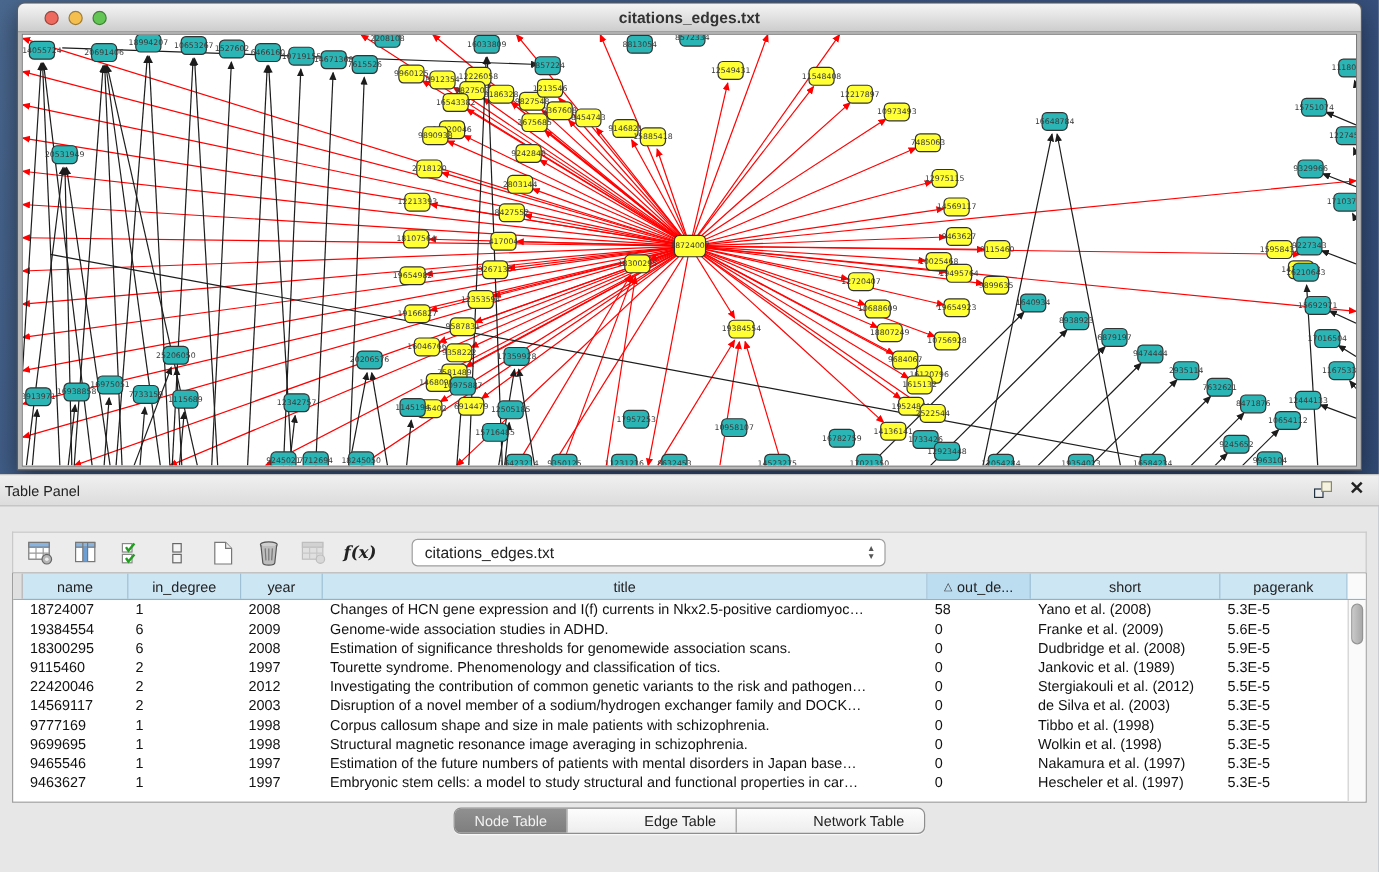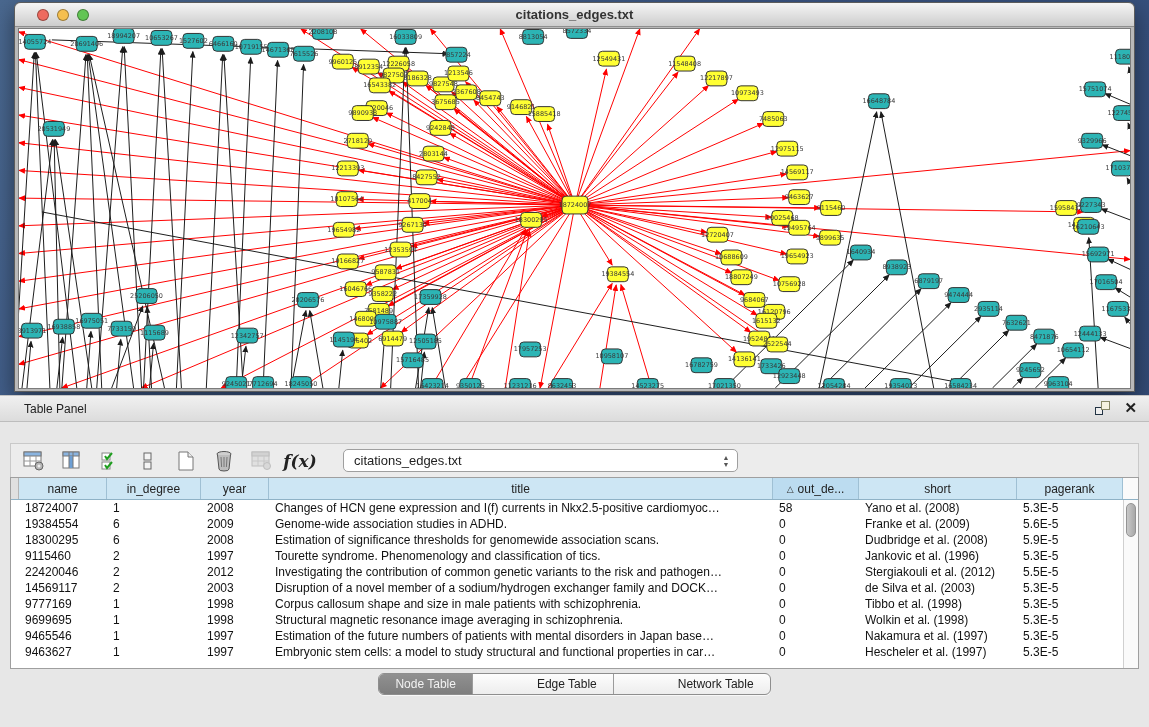--- a/index.html
+++ b/index.html
@@ -19,32 +19,32 @@
   .lights { position:absolute; left:22px; top:6px; display:flex; gap:8px; }
   .light { width:12px; height:12px; border-radius:50%; border:1px solid rgba(0,0,0,.35); }
   .canvas { position:absolute; left:3px; right:3px; top:25px; bottom:2px;
     background:#fff; border:1px solid #7b7b7b; overflow:hidden; }
   .canvas svg { display:block; width:100%; height:100%; }
 
   
   .bottom { position:absolute; left:0; top:395px; width:1149px; height:332px; background:#e7e7e7; }
   .tp-bar { position:absolute; left:0; top:0; right:0; height:27px;
     background:linear-gradient(#f0f0f0,#dcdcdc); border-top:1px solid #c4c4c4; border-bottom:1px solid #bdbdbd; }
-  .tp-title { position:absolute; left:24px; top:6px; font-size:12px; color:#222; }
+  .tp-title { position:absolute; left:4px; top:6px; font-size:12px; color:#222; }
   .tp-icons { position:absolute; right:12px; top:5px; display:flex; gap:14px; align-items:center; }
   .float-ico { width:15px; height:14px; position:relative; }
   .float-ico i { position:absolute; border:1px solid #334; background:#eee; }
   .float-ico .b1 { left:0; bottom:0; width:8px; height:8px; border-color:#234; }
   .float-ico .b2 { right:0; top:0; width:9px; height:9px; border-color:#886; background:#f5f2e0; }
   .close-x { font-size:15px; font-weight:bold; color:#222; line-height:14px; cursor:default; }
 
   .toolbar { position:absolute; left:10px; top:48px; width:1129px; height:34px;
     background:#ececec; border:1px solid #c9c9c9; border-bottom:none; display:flex; align-items:center; gap:12px; padding-left:10px; }
   .tbtn { width:26px; height:26px; display:flex; align-items:center; justify-content:center; }
-  .fx { font-family:"DejaVu Serif", serif; font-style:italic; font-weight:bold; font-size:17px; color:#222; }
+  .fx { font-family:"DejaVu Serif", serif; font-style:italic; font-weight:bold; font-size:14px; color:#222; }
   .combo { margin-left:18px; width:395px; height:23px; background:#fff; border:1px solid #9f9f9f;
     border-radius:5px; position:relative; display:flex; align-items:center; }
   .combo-text { font-size:13px; color:#222; padding-left:10px; }
   .combo-step { position:absolute; right:4px; top:2px; width:14px; height:18px;
     display:flex; flex-direction:column; align-items:center; justify-content:center; color:#555; }
   .combo-step span { font-size:7px; line-height:7px; }
 
   .table { position:absolute; left:10px; top:82px; width:1129px; height:192px;
     background:#fff; border:1px solid #9f9f9f; display:flex; flex-direction:column; }
   .thead { display:flex; height:22px; background:#cde6f4; border-bottom:1px solid #8fb2c6; font-size:12px; color:#222; }
@@ -913,21 +913,21 @@
             <div class="td" style="width: 106px;">5.9E-5</div>
             <div style="width: 15px;"></div>
           </div>
           <div class="trow">
             <div class="td" style="width: 8px; padding: 0px; background: rgb(236, 236, 236);"></div>
             <div class="td" style="width: 88px;">9115460</div>
             <div class="td" style="width: 94px;">2</div>
             <div class="td" style="width: 68px;">1997</div>
             <div class="td" style="flex: 1 1 0%;">Tourette syndrome. Phenomenology and classification of tics.</div>
             <div class="td" style="width: 86px;">0</div>
-            <div class="td" style="width: 158px;">Jankovic et al. (1996)</div>
+            <div class="td" style="width: 158px;">Jankovic et al. (1989)</div>
             <div class="td" style="width: 106px;">5.3E-5</div>
             <div style="width: 15px;"></div>
           </div>
           <div class="trow">
             <div class="td" style="width: 8px; padding: 0px; background: rgb(236, 236, 236);"></div>
             <div class="td" style="width: 88px;">22420046</div>
             <div class="td" style="width: 94px;">2</div>
             <div class="td" style="width: 68px;">2012</div>
             <div class="td" style="flex: 1 1 0%;">Investigating the contribution of common genetic variants to the risk and pathogen…</div>
             <div class="td" style="width: 86px;">0</div>

